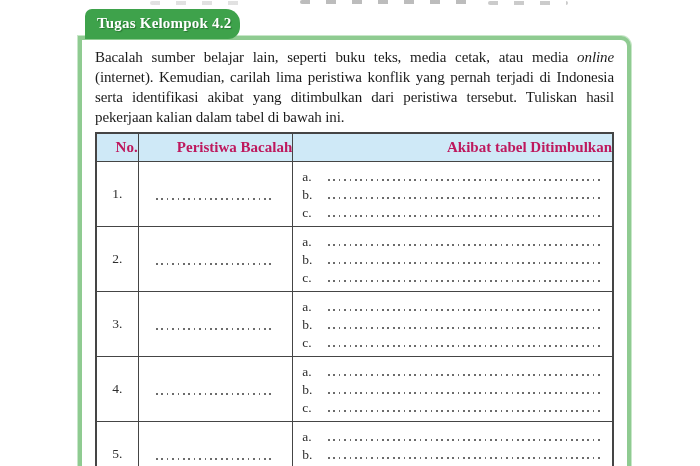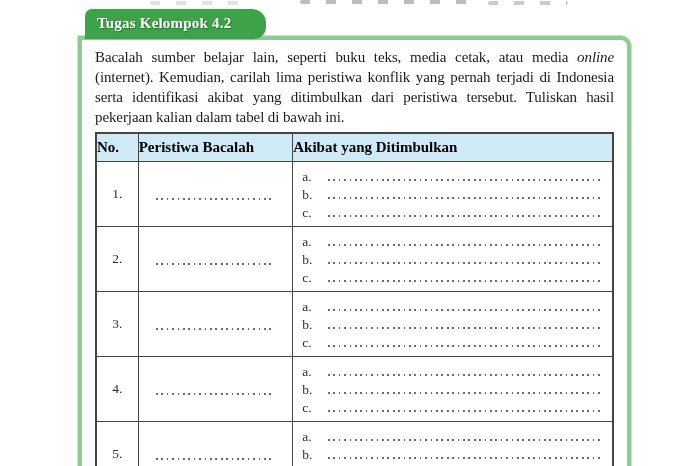--- a/index.html
+++ b/index.html
@@ -12,21 +12,21 @@
   .top-fragment{
     position:absolute;top:0;height:4px;border-radius:2px;opacity:.45;
     background-image:repeating-linear-gradient(90deg, rgba(70,70,70,.8) 0 10px, transparent 10px 26px);
   }
   .frag-a{left:300px;width:170px;}
   .frag-b{left:488px;width:80px;top:1px;opacity:.35;}
   .frag-c{left:150px;width:90px;top:1px;opacity:.2;}
 
   
   .task-tab{
-    position:absolute;left:85px;top:9px;height:30px;width:181px;
+    position:absolute;left:85px;top:9px;height:30px;width:155px;
     box-sizing:border-box;
     background:var(--tab-green,#3ea24b);
     border-radius:7px 14px 12px 0;
     color:#ffffff;font-weight:bold;font-size:15px;line-height:29px;
     padding-left:12px;letter-spacing:.2px;
     text-shadow:1px 1px 1px rgba(20,80,25,.55);
     z-index:3;
   }
 
   
@@ -51,22 +51,22 @@
     border-collapse:collapse;table-layout:fixed;
     margin-left:13px;width:519px;
     border:2px solid var(--tbl-border,#454545);
   }
   table.assignment th, table.assignment td{
     border:1.5px solid var(--tbl-border,#454545);
     padding:0;
   }
   table.assignment th{
     background:var(--hdr-blue,#cfe9f7);
-    height:27px;font-size:15px;font-weight:bold;color:#000000;
-    text-align:left;vertical-align:middle;
+    height:27px;font-size:15px;font-weight:bold;color:#be185d;
+    text-align:right;vertical-align:middle;
   }
   col.c-no{width:42px;} col.c-event{width:154px;} col.c-effect{width:319px;}
 
   td.no-cell{
     height:64px;text-align:center;vertical-align:middle;
     font-size:13.5px;color:#2e2e2e;
   }
   td.event-cell{vertical-align:middle;}
   .event-dots{
     width:118px;height:2px;margin:10px auto 0;
@@ -100,21 +100,21 @@
   <table class="assignment">
     <colgroup>
       <col class="c-no">
         <col class="c-event">
         <col class="c-effect">
     </colgroup>
     <thead>
       <tr>
         <th>No.</th>
         <th>Peristiwa Bacalah</th>
-        <th>Akibat yang Ditimbulkan</th>
+        <th>Akibat tabel Ditimbulkan</th>
       </tr>
     </thead>
     <tbody id="table-body">
   <tr>
     <td class="no-cell">
       <span>1.</span>
     </td>
     <td class="event-cell">
       <div class="event-dots dots"></div>
     </td>

